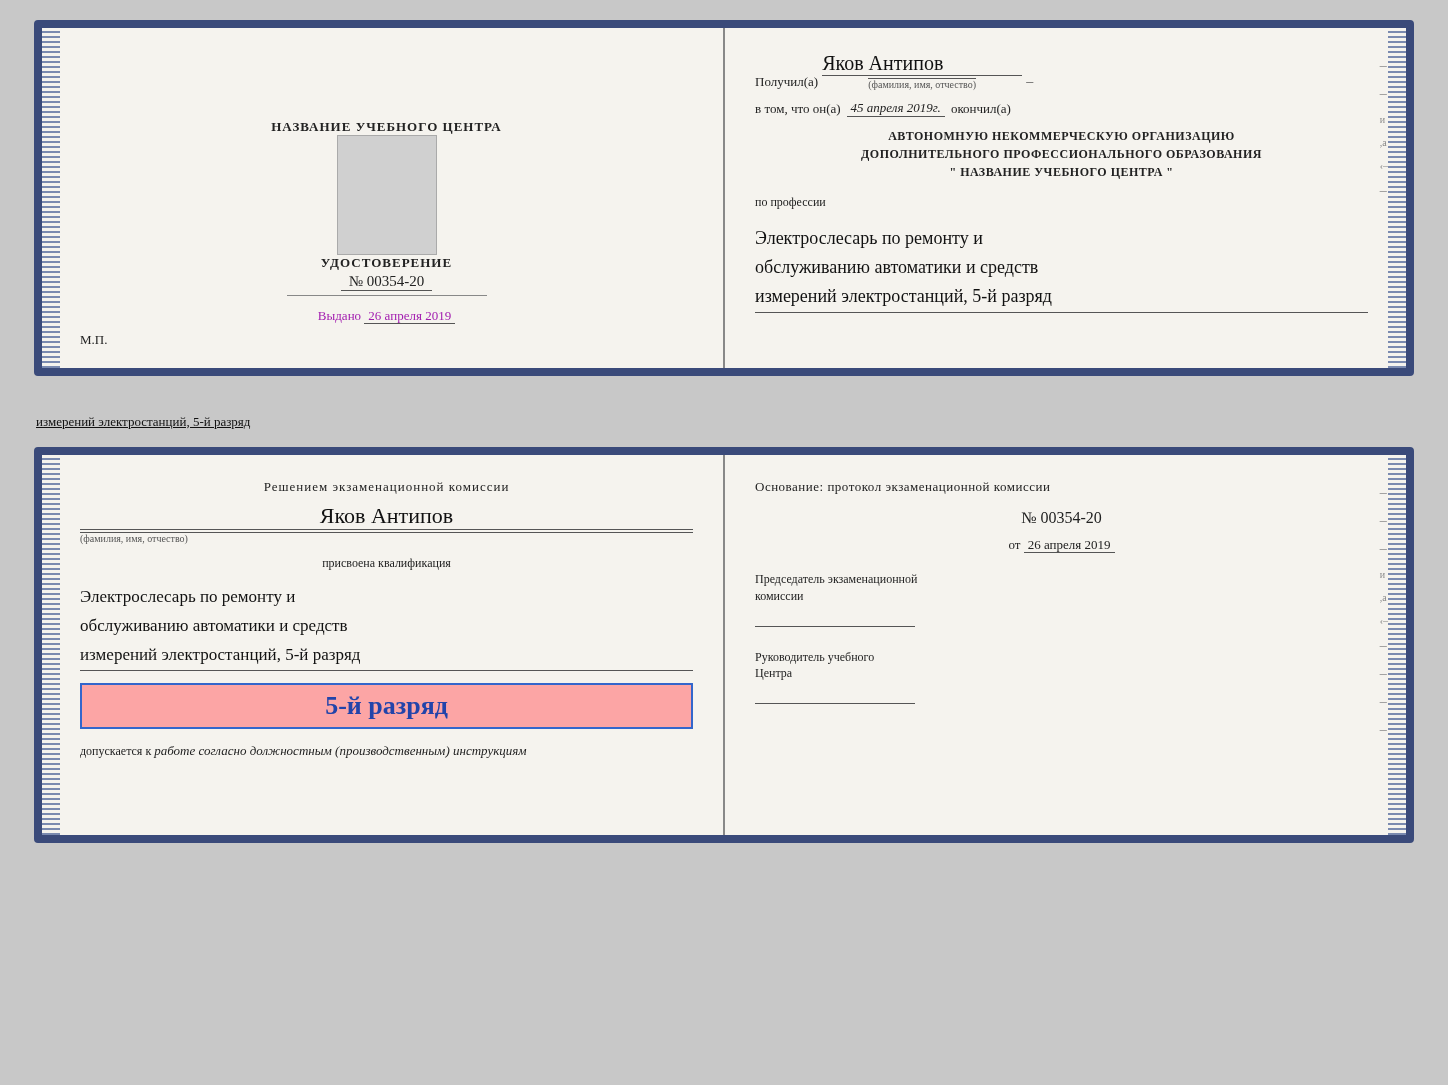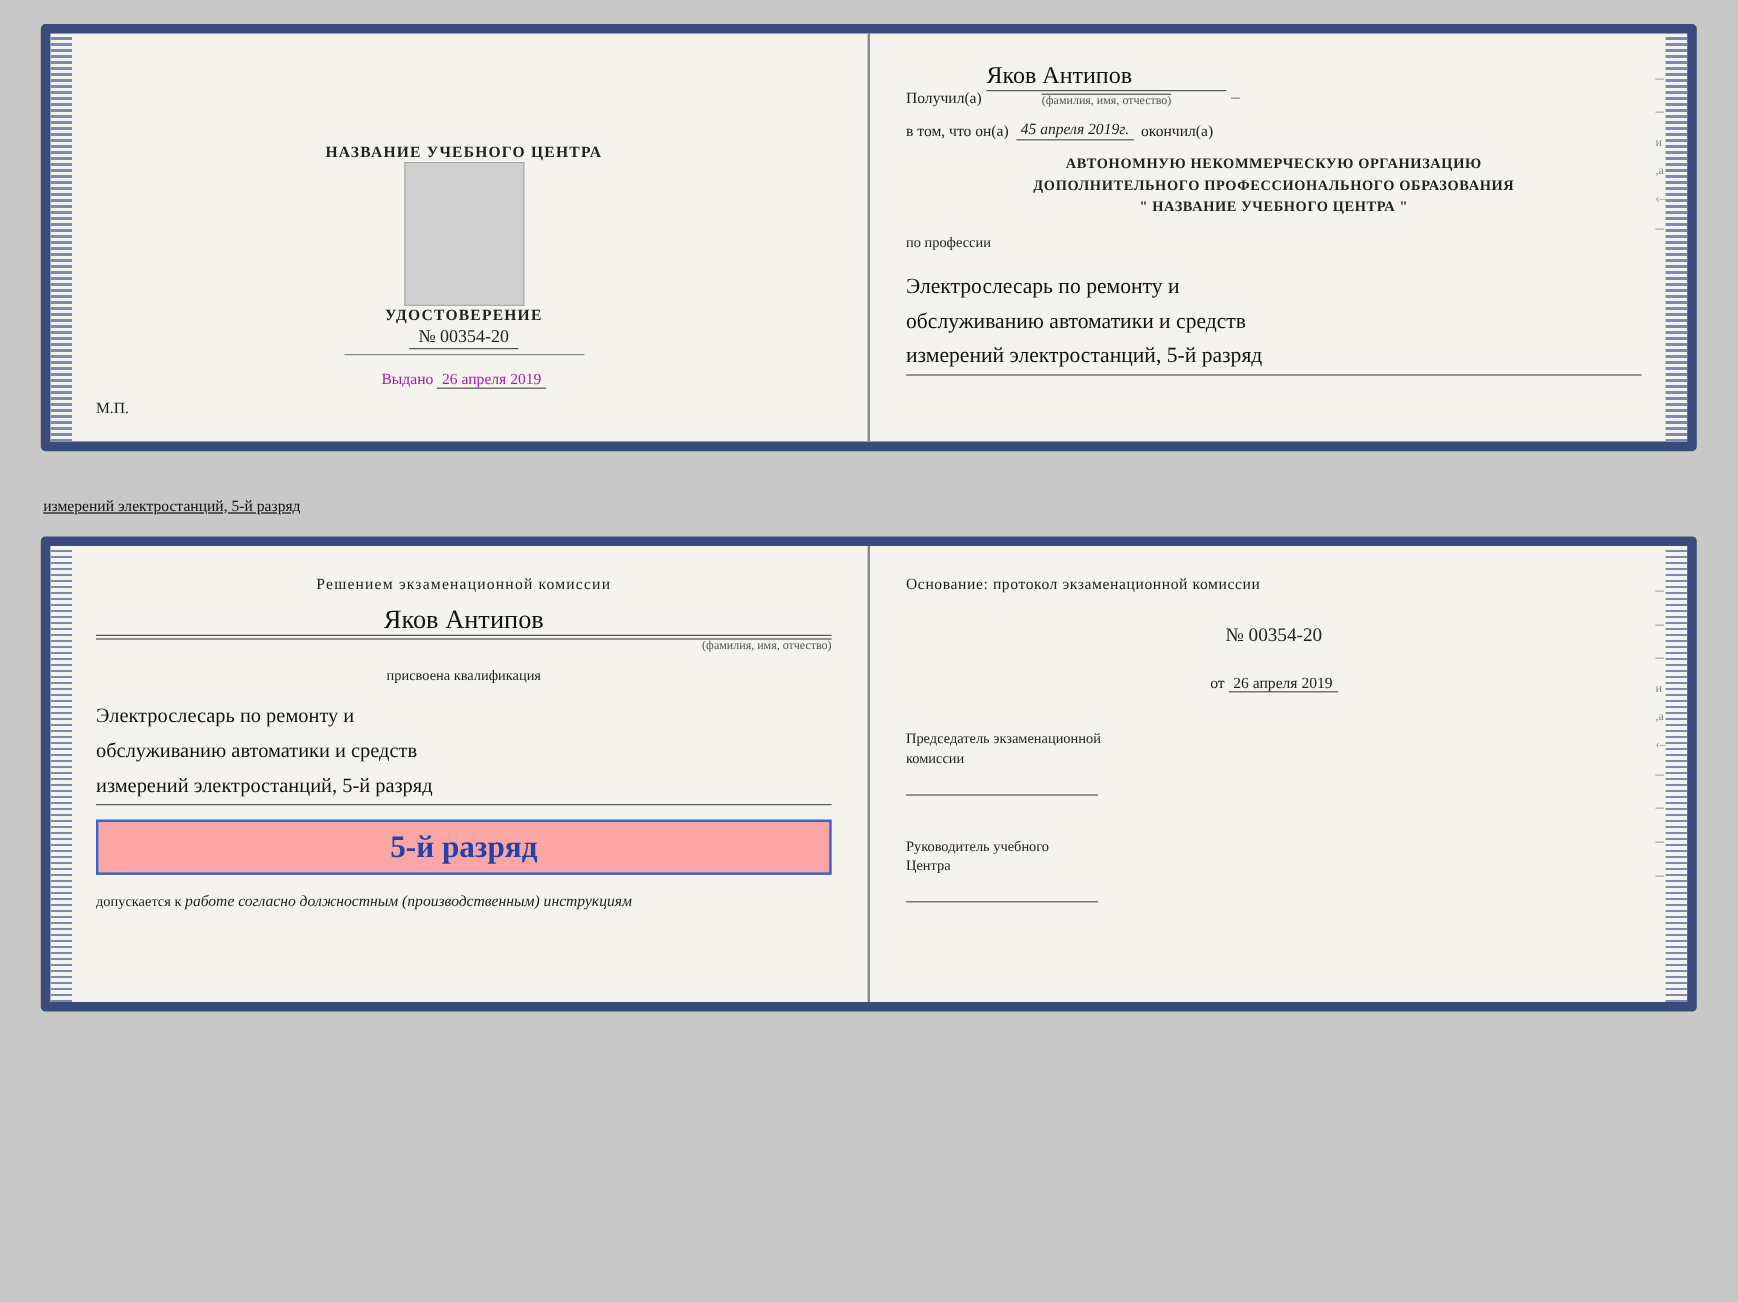--- a/index.html
+++ b/index.html
@@ -135,21 +135,21 @@
       font-family: 'Segoe Script', 'Brush Script MT', cursive;
       font-size: 20px;
       color: #111;
       border-bottom: 1px solid #555;
       min-width: 200px;
     }
 
     .sub-label {
       font-size: 10px;
       color: #555;
-      text-align: right;
+      text-align: left;
       display: block;
       border-top: 1px solid #555;
       margin-top: 2px;
     }
 
     .vtom-line {
       font-size: 13px;
       color: #222;
       display: flex;
       align-items: flex-end;
@@ -217,21 +217,21 @@
     .bottom-card .doc-left {
       display: flex;
       flex-direction: column;
       gap: 8px;
       min-height: 380px;
     }
 
     .bottom-card .doc-right {
       display: flex;
       flex-direction: column;
-      gap: 22px;
+      gap: 10px;
       min-height: 380px;
     }
 
     .reshenie-title {
       font-size: 13px;
       letter-spacing: 1px;
       color: #222;
       text-align: center;
       font-weight: normal;
     }

